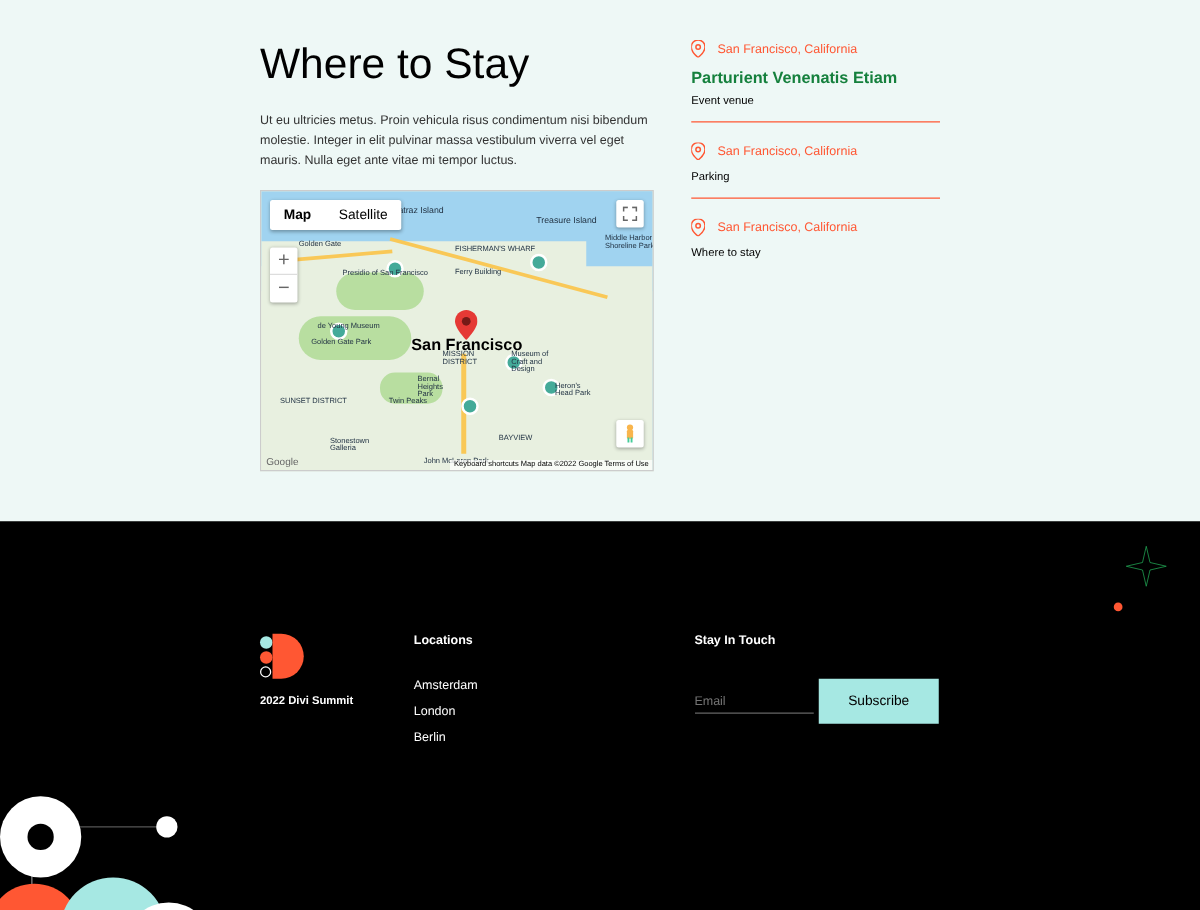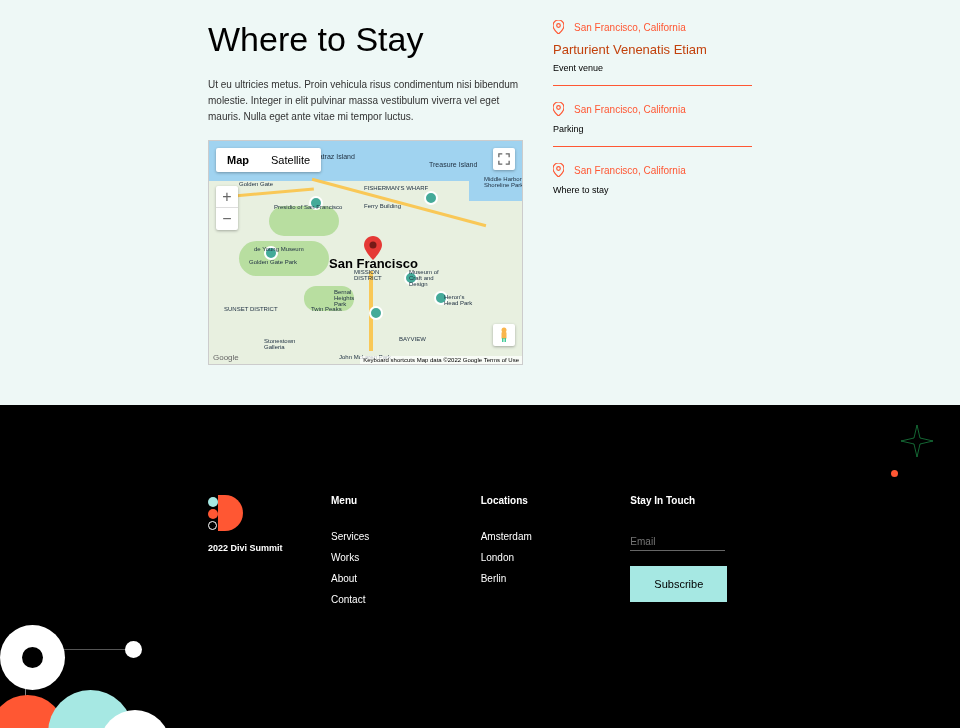--- a/index.html
+++ b/index.html
@@ -1,17 +1,17 @@
 <!DOCTYPE html>
 <html><head>
 <meta charset="utf-8">
 <style>
 *{margin:0;padding:0;box-sizing:border-box;font-family:Georgia,serif}
 body{background:#eef8f6}
-.container{max-width:960px;margin:0 auto;padding:20px 208px 40px}
+.container{max-width:960px;margin:0 auto;padding:32px 208px 40px}
 .main{display:flex;gap:30px}
 .left{flex:0 0 315px}
 .right{flex:1;padding-top:0}
 h1{font-size:34px;font-weight:normal;font-family:'Arial Black',sans-serif;letter-spacing:0px;margin-bottom:18px;color:#000}
 .desc{font-size:10px;line-height:1.6;color:#333;margin-bottom:15px;font-family:Arial,sans-serif}
 .map{position:relative;width:315px;height:225px;background:#e5f1e4;border:1px solid #ccc;overflow:hidden}
 .map-tabs{position:absolute;top:7px;left:7px;background:#fff;border-radius:2px;box-shadow:0 1px 3px rgba(0,0,0,0.3);display:flex;z-index:10}
 .map-tab{padding:6px 11px;font-size:11px;cursor:pointer;font-family:Arial,sans-serif}
 .map-tab.active{font-weight:bold}
 .map-fs{position:absolute;top:7px;right:7px;background:#fff;width:22px;height:22px;border-radius:2px;box-shadow:0 1px 3px rgba(0,0,0,0.3);display:flex;align-items:center;justify-content:center;z-index:10;cursor:pointer}
@@ -43,21 +43,21 @@
 .poi5{top:150px;left:225px}
 .poi6{top:105px;left:55px}
 .map-pegman{position:absolute;bottom:18px;right:7px;width:22px;height:22px;background:#fff;border-radius:2px;box-shadow:0 1px 3px rgba(0,0,0,0.3);z-index:10;display:flex;align-items:center;justify-content:center;font-size:12px}
 .map-credits{position:absolute;bottom:0;right:0;background:rgba(255,255,255,0.7);font-size:6px;padding:1px 3px;z-index:10;font-family:Arial,sans-serif}
 .map-glogo{position:absolute;bottom:2px;left:4px;font-size:8px;color:#666;z-index:10;font-family:Arial,sans-serif}
 .loc{border-bottom:1px solid #ff5733;padding-bottom:12px;margin-bottom:16px}
 .loc:last-child{border-bottom:none}
 .loc-city{display:flex;align-items:center;gap:10px;margin-bottom:8px}
 .loc-city svg{width:11px;height:14px}
 .loc-city span{color:#ff5733;font-size:10px;font-family:Arial,sans-serif}
-.loc h3{font-size:13px;font-weight:normal;margin-bottom:6px;color:#c2410c;font-family:Arial,sans-serif}
+.loc h3{font-size:13px;font-weight:bold;margin-bottom:6px;color:#15803d;font-family:Arial,sans-serif}
 .loc-type{font-size:9px;color:#000;font-family:Arial,sans-serif}
 .footer{background:#000;color:#fff;padding:90px 0 60px;position:relative;overflow:hidden;min-height:330px}
 .footer-inner{max-width:960px;margin:0 auto;padding:0 208px;display:flex;gap:28px}
 .fcol{flex:1}
 .fcol h4{font-size:10px;margin-bottom:25px;font-family:Arial,sans-serif;font-weight:bold}
 .fcol a,.fcol div.link{display:block;color:#fff;text-decoration:none;font-size:10px;margin-bottom:10px;font-family:Arial,sans-serif;cursor:pointer}
 .logo{margin-bottom:12px}
 .logo-shape{display:flex;align-items:center}
 .logo-dots{display:flex;flex-direction:column;gap:2px}
 .logo-dots span{width:10px;height:10px;border-radius:50%}
@@ -210,27 +210,20 @@
               <span class="ld1"></span>
               <span class="ld2"></span>
               <span class="ld3"></span>
             </div>
       <div class="logo-half"></div>
     </div>
   </div>
   <div class="logo-text">2022 Divi Summit</div>
 </div>
 <div class="fcol">
-  <h4>Menu</h4>
-  <div class="link">Services</div>
-  <div class="link">Works</div>
-  <div class="link">About</div>
-  <div class="link">Contact</div>
-</div>
-<div class="fcol">
   <h4>Locations</h4>
   <div class="link">Amsterdam</div>
   <div class="link">London</div>
   <div class="link">Berlin</div>
 </div>
 <div class="fcol">
   <h4>Stay In Touch</h4>
   <input class="email-field" placeholder="Email" style="">
   <button class="subscribe">Subscribe</button>
 </div>

